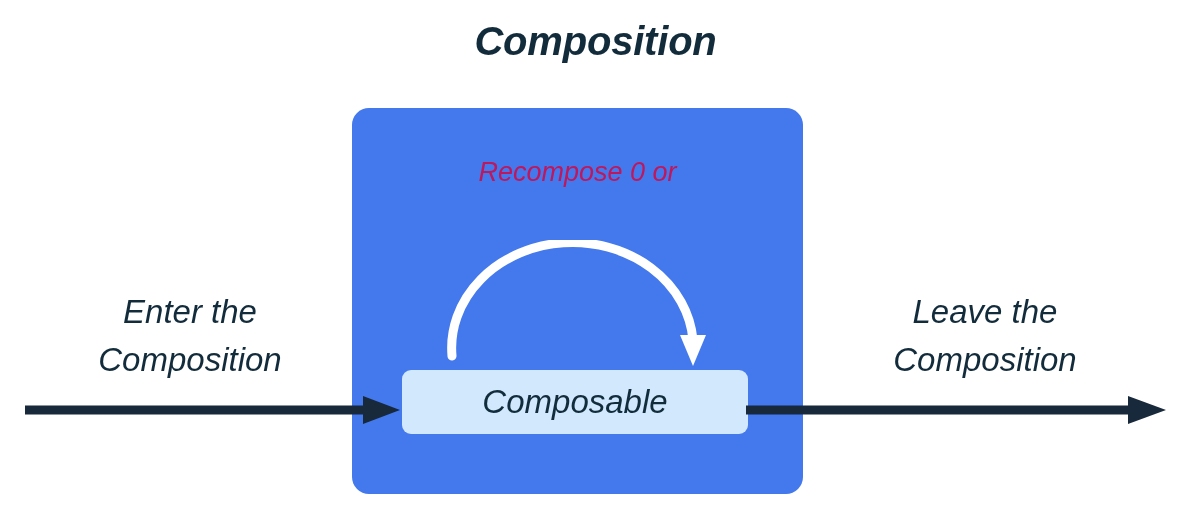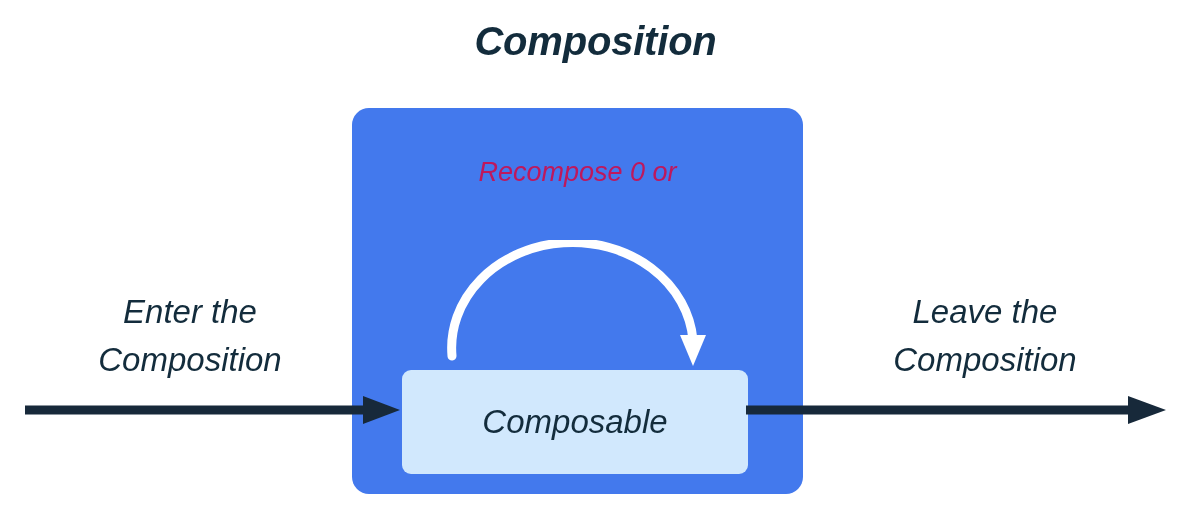--- a/index.html
+++ b/index.html
@@ -65,21 +65,21 @@
     height: 135px;
     pointer-events: none;
   }
 
   
   .composable-box {
     position: absolute;
     left: 402px;
     top: 370px;
     width: 346px;
-    height: 104px;
+    height: 64px;
     background: #D1E8FD;
     border-radius: 9px;
     display: flex;
     align-items: center;
     justify-content: center;
   }
   .composable-box-label {
     font-size: 33px;
     color: #132C3C;
     line-height: 1.1;

